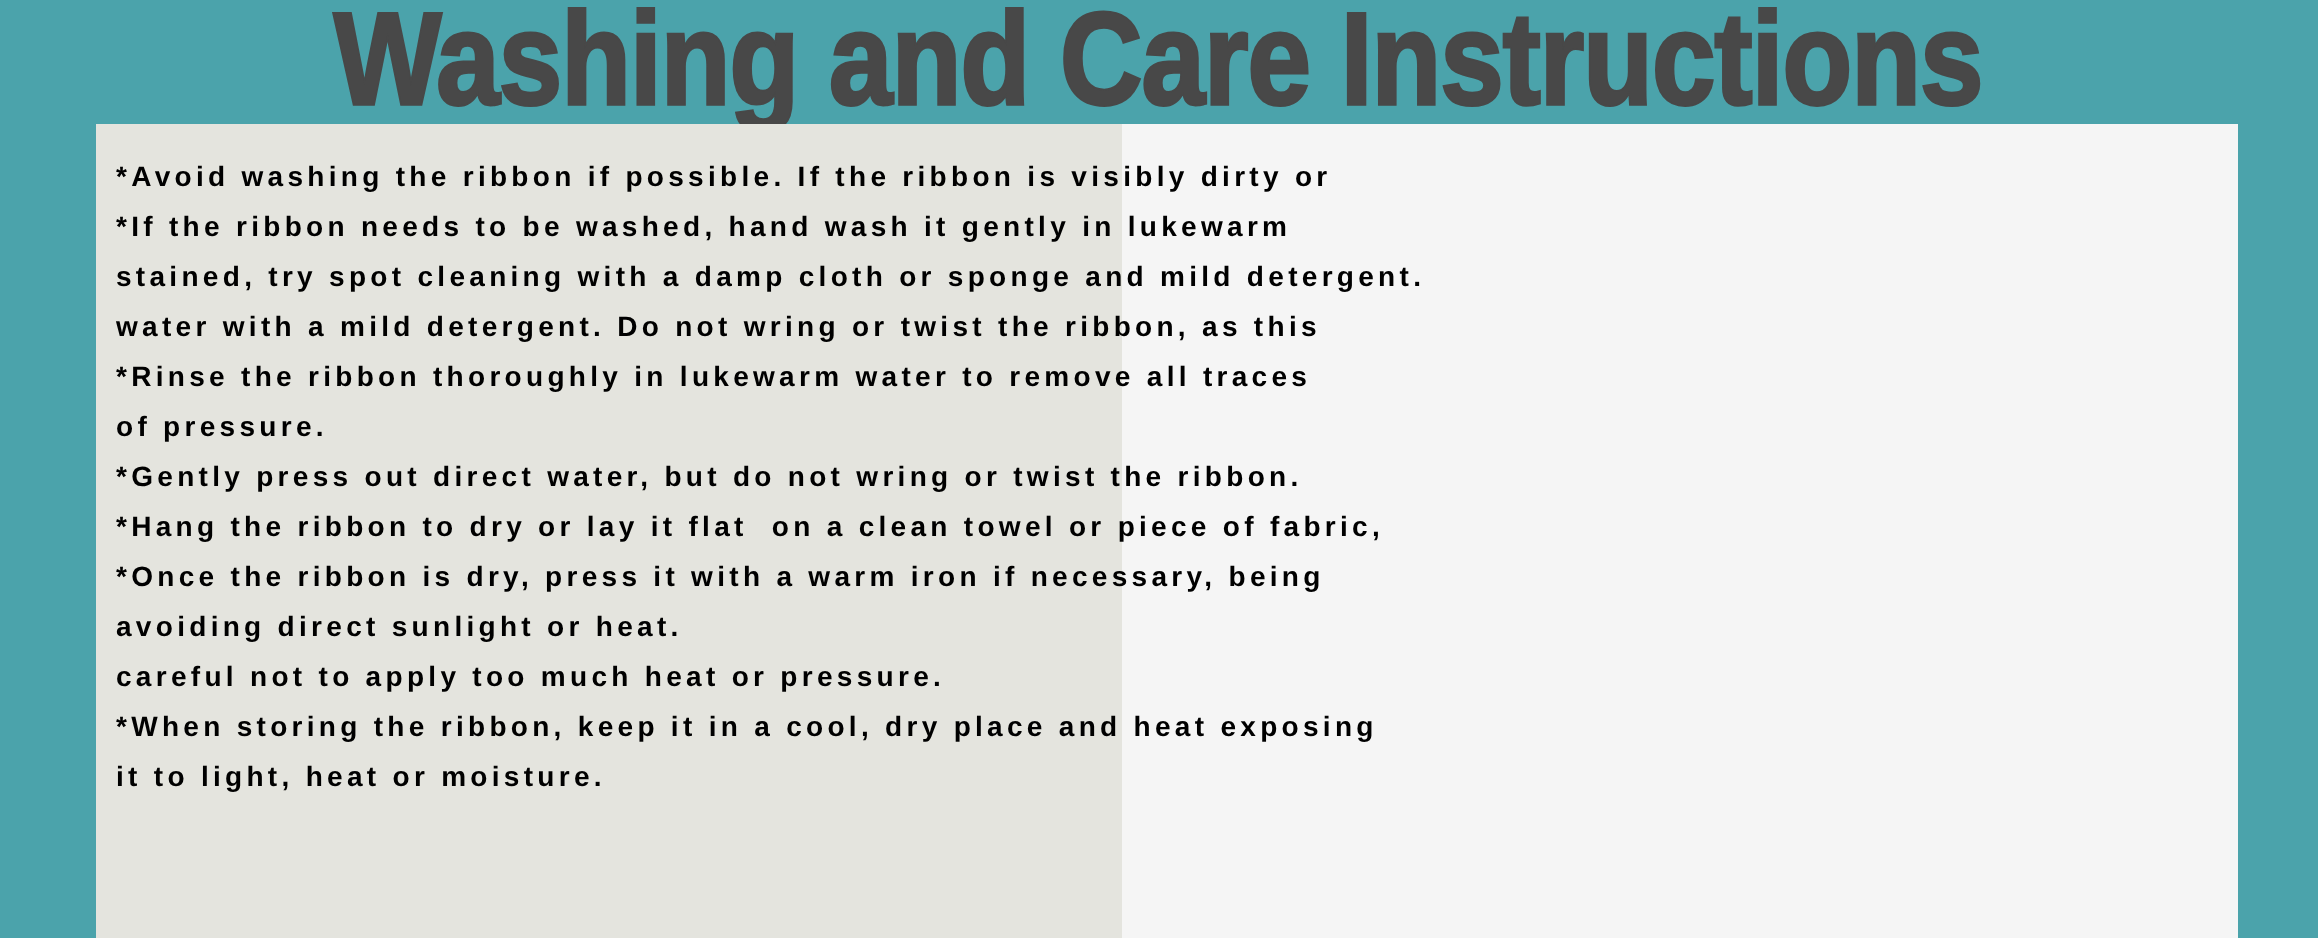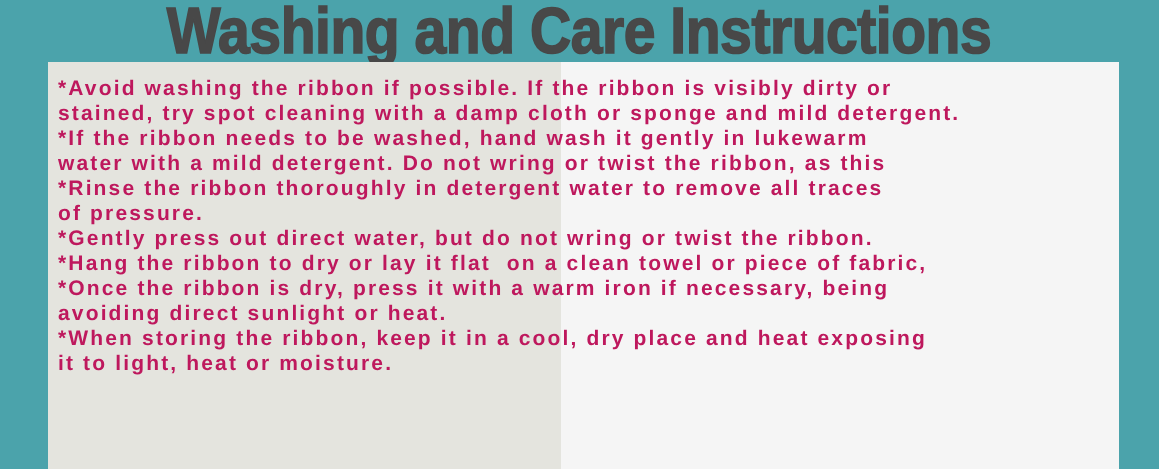--- a/index.html
+++ b/index.html
@@ -77,24 +77,24 @@
     position: absolute;
     left: 13px;
     top: 14px;
     width: 1100px;
     margin: 0;
     padding: 0;
     list-style: none;
   }
   .instruction-line {
     display: block;
-    color: #be185d;
+    color: #000000;
     font-family: "Liberation Sans", "DejaVu Sans", sans-serif;
     font-weight: 700;
-    font-size: 21px;
+    font-size: 14px;
     line-height: 25px;
     letter-spacing: 2.15px;
     white-space: pre;
     text-rendering: geometricPrecision;
   }
 </style>
 </head>
 <body>
 
 <div id="canvas">
@@ -102,27 +102,28 @@
   <div id="title-bar">
     <h1 id="page-title">Washing and Care Instructions</h1>
   </div>
 
   <div id="content-panel">
     <div id="panel-left-shade"></div>
     <div id="panel-left-accent"></div>
 
     <div id="instructions-list">
       <span class="instruction-line">*Avoid washing the ribbon if possible. If the ribbon is visibly dirty or</span>
+      <span class="instruction-line">*If the ribbon needs to be washed, hand wash it gently in lukewarm</span>
       <span class="instruction-line">stained, try spot cleaning with a damp cloth or sponge and mild detergent.</span>
-      <span class="instruction-line">*If the ribbon needs to be washed, hand wash it gently in lukewarm</span>
       <span class="instruction-line">water with a mild detergent. Do not wring or twist the ribbon, as this</span>
-      <span class="instruction-line">*Rinse the ribbon thoroughly in detergent water to remove all traces</span>
+      <span class="instruction-line">*Rinse the ribbon thoroughly in lukewarm water to remove all traces</span>
       <span class="instruction-line">of pressure.</span>
       <span class="instruction-line">*Gently press out direct water, but do not wring or twist the ribbon.</span>
       <span class="instruction-line">*Hang the ribbon to dry or lay it flat  on a clean towel or piece of fabric,</span>
       <span class="instruction-line">*Once the ribbon is dry, press it with a warm iron if necessary, being</span>
       <span class="instruction-line">avoiding direct sunlight or heat.</span>
+      <span class="instruction-line">careful not to apply too much heat or pressure.</span>
       <span class="instruction-line">*When storing the ribbon, keep it in a cool, dry place and heat exposing</span>
       <span class="instruction-line">it to light, heat or moisture.</span>
     </div>
   </div>
 
 </div>
 
 </body></html>

